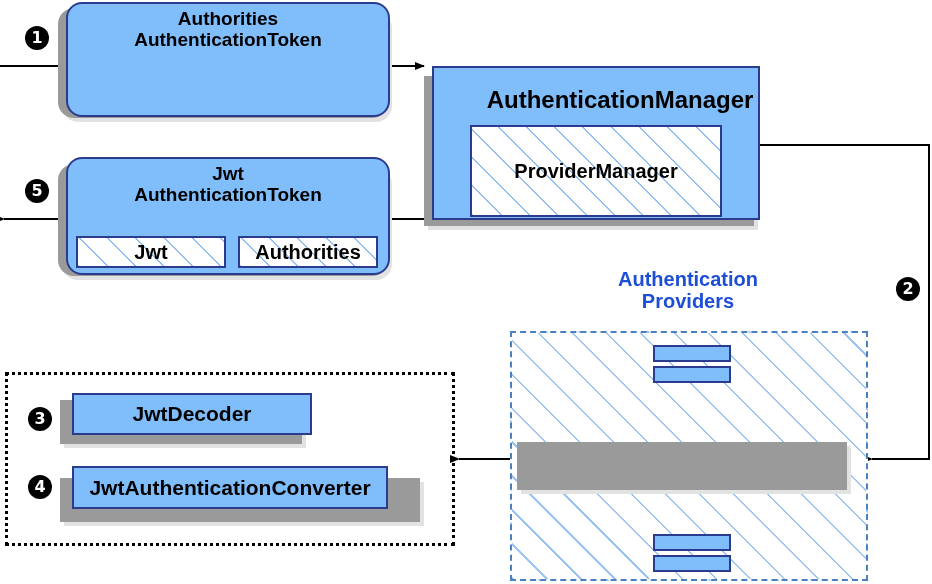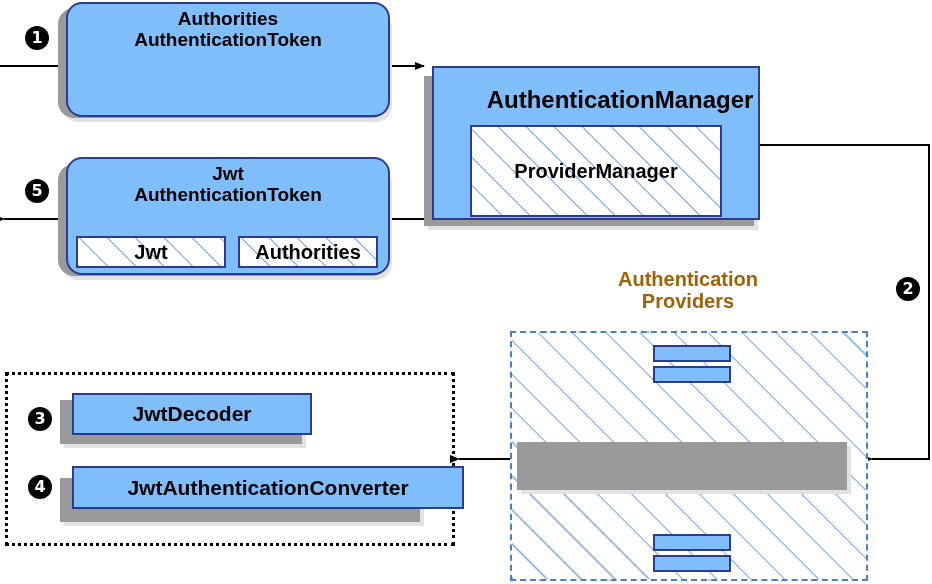--- a/index.html
+++ b/index.html
@@ -128,21 +128,21 @@
     left: 0; top: 0;
     width: 932px;
     height: 584px;
     pointer-events: none;
   }
 
   .label-free {
     position: absolute;
     text-align: center;
     font-weight: bold;
-    color: #a16207;
+    color: #1d4ed8;
     line-height: 1.12;
     white-space: pre-line;
   }
 </style>
 </head>
 <body>
 
 <div id="canvas">
 
   <svg id="wires" viewBox="0 0 932 584" xmlns="http://www.w3.org/2000/svg">
@@ -243,15 +243,15 @@
   <div class="badge" style="left:28px; top:407px;">3</div>
 
   <div class="shadow-light" style="left:64px; top:404px; width:242px; height:44px;"></div>
   <div class="shadow-dark" style="left:60px; top:400px; width:242px; height:44px;"></div>
   <div class="bluebox" style="left:72px; top:393px; width:240px; height:42px; font-size:21px;">JwtDecoder</div>
 
   <div class="badge" style="left:28px; top:475px;">4</div>
 
   <div class="shadow-light" style="left:64px; top:482px; width:360px; height:44px;"></div>
   <div class="shadow-dark" style="left:60px; top:478px; width:360px; height:44px;"></div>
-  <div class="bluebox" style="left:72px; top:466px; width:392px; height:43px; font-size:21px;">JwtAuthenticationConverter</div>
+  <div class="bluebox" style="left:72px; top:466px; width:316px; height:43px; font-size:21px;">JwtAuthenticationConverter</div>
 
 </div>
 
 </body></html>

